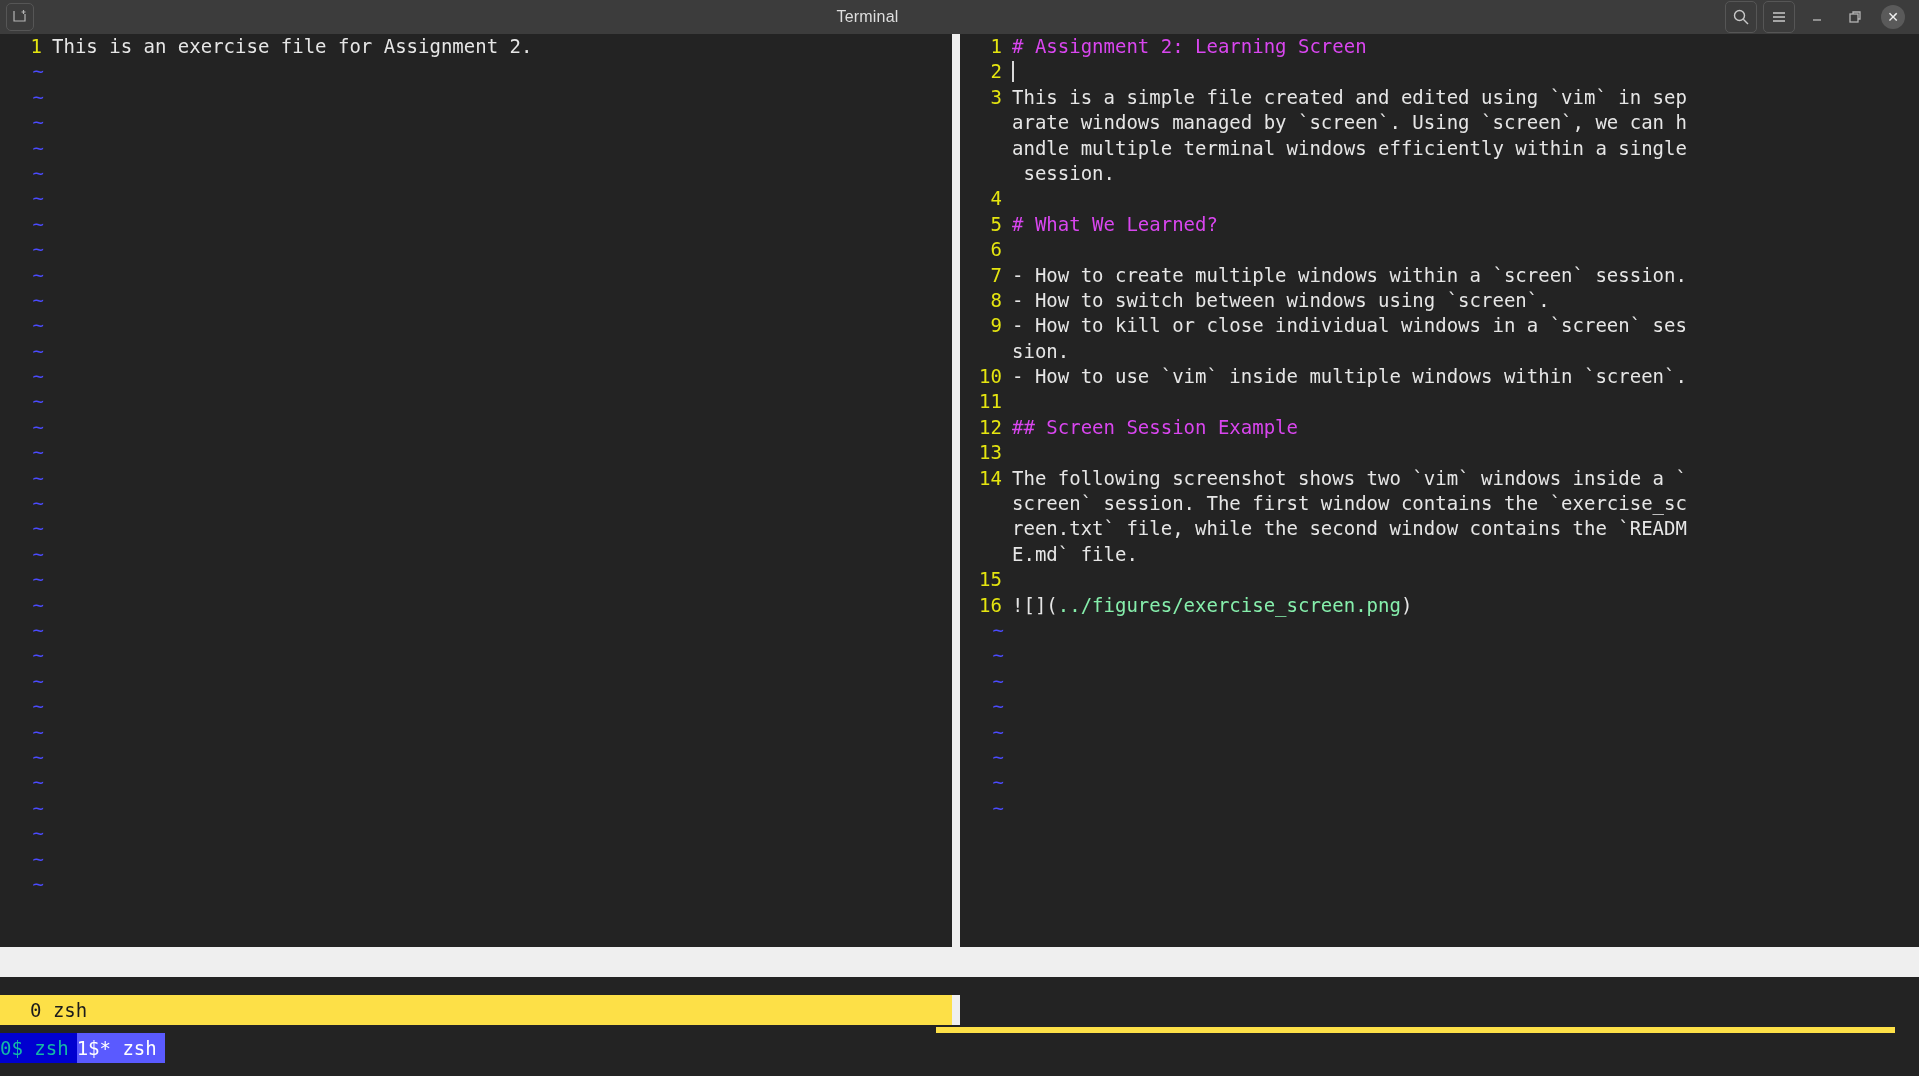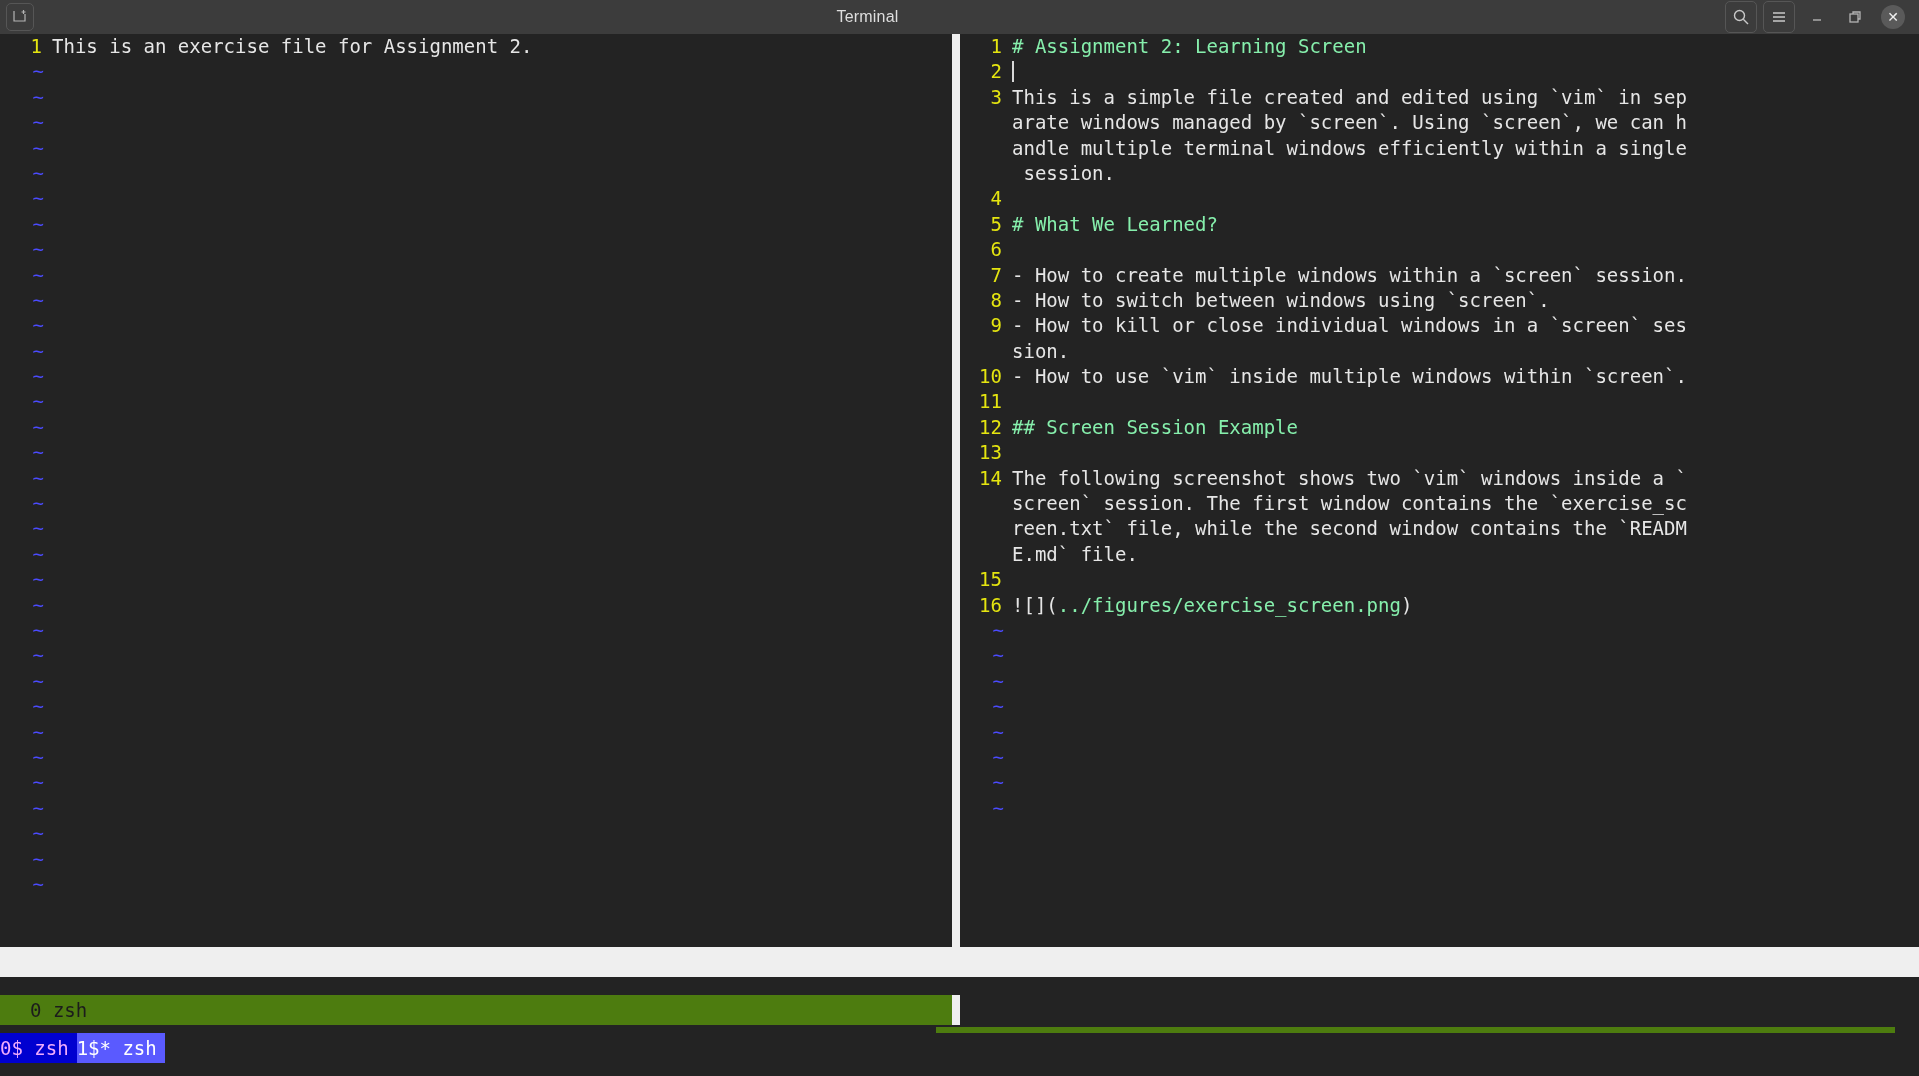--- a/index.html
+++ b/index.html
@@ -105,21 +105,21 @@
     width: 42px;
     text-align: right;
     color: #e5e510;
     flex: 0 0 42px;
   }
   .lnum.blank { color: transparent; }
   .txt { padding-left: 10px; }
   .tilde { color: #4b4bff; padding-left: 2px; display:inline-block; width:42px; text-align:right;}
 
   
-  .md-head { color: #86efac; }
+  .md-head { color: #d946ef; }
   .md-url  { color: #86efac; }
   .md-punct{ color: #e6e6e6; }
 
   .cursor {
     display: inline-block;
     width: 2px; height: 21px;
     background: #d8d8d8;
     vertical-align: -4px;
   }
 
@@ -136,42 +136,42 @@
   .vs-mid   { left: 952px; width: 8px; background:#efefef;}
   .vs-right { left: 960px; width: 959px; }
 
   
   .capgap {
     position: absolute; top: 943px; left: 0;
     width: 1919px; height: 18px; background: #232323;
   }
   .caption {
     position: absolute; top: 961px; height: 30px;
-    background: #4d7c0f; color: #1c1c1c;
+    background: #fde047; color: #1c1c1c;
     font-size: 19px; line-height: 30px;
     white-space: pre; overflow: hidden;
   }
   .cap-left  { left: 0px;   width: 952px; padding-left: 30px; box-sizing: border-box;}
   .cap-div   { left: 952px; width: 8px; background: #efefef; }
   .cap-right { left: 936px; width: 959px; padding-left: 30px; box-sizing: border-box; margin-top: 32px;}
 
   
   .hardstatus {
     position: absolute; top: 999px; left: 0;
     width: 1919px; height: 30px;
     background: #232323;
     font-size: 19px; line-height: 30px;
     white-space: pre;
     display: flex;
   }
   .win {
     padding: 0 6px 0 0;
     display: inline-block;
   }
-  .win-inactive { background: #0000d0; color: #f0abfc; padding: 0 8px 4px 0; }
+  .win-inactive { background: #0000d0; color: #14b8a6; padding: 0 8px 4px 0; }
   .win-active   { background: #5a5aff; color: #ffffff; padding: 0 8px 9px 0; }
   .botfill {
     position: absolute; top: 1029px; left: 0;
     width: 1919px; height: 13px; background: #232323;
   }
 </style>
 </head>
 <body>
 
 <div class="titlebar">

